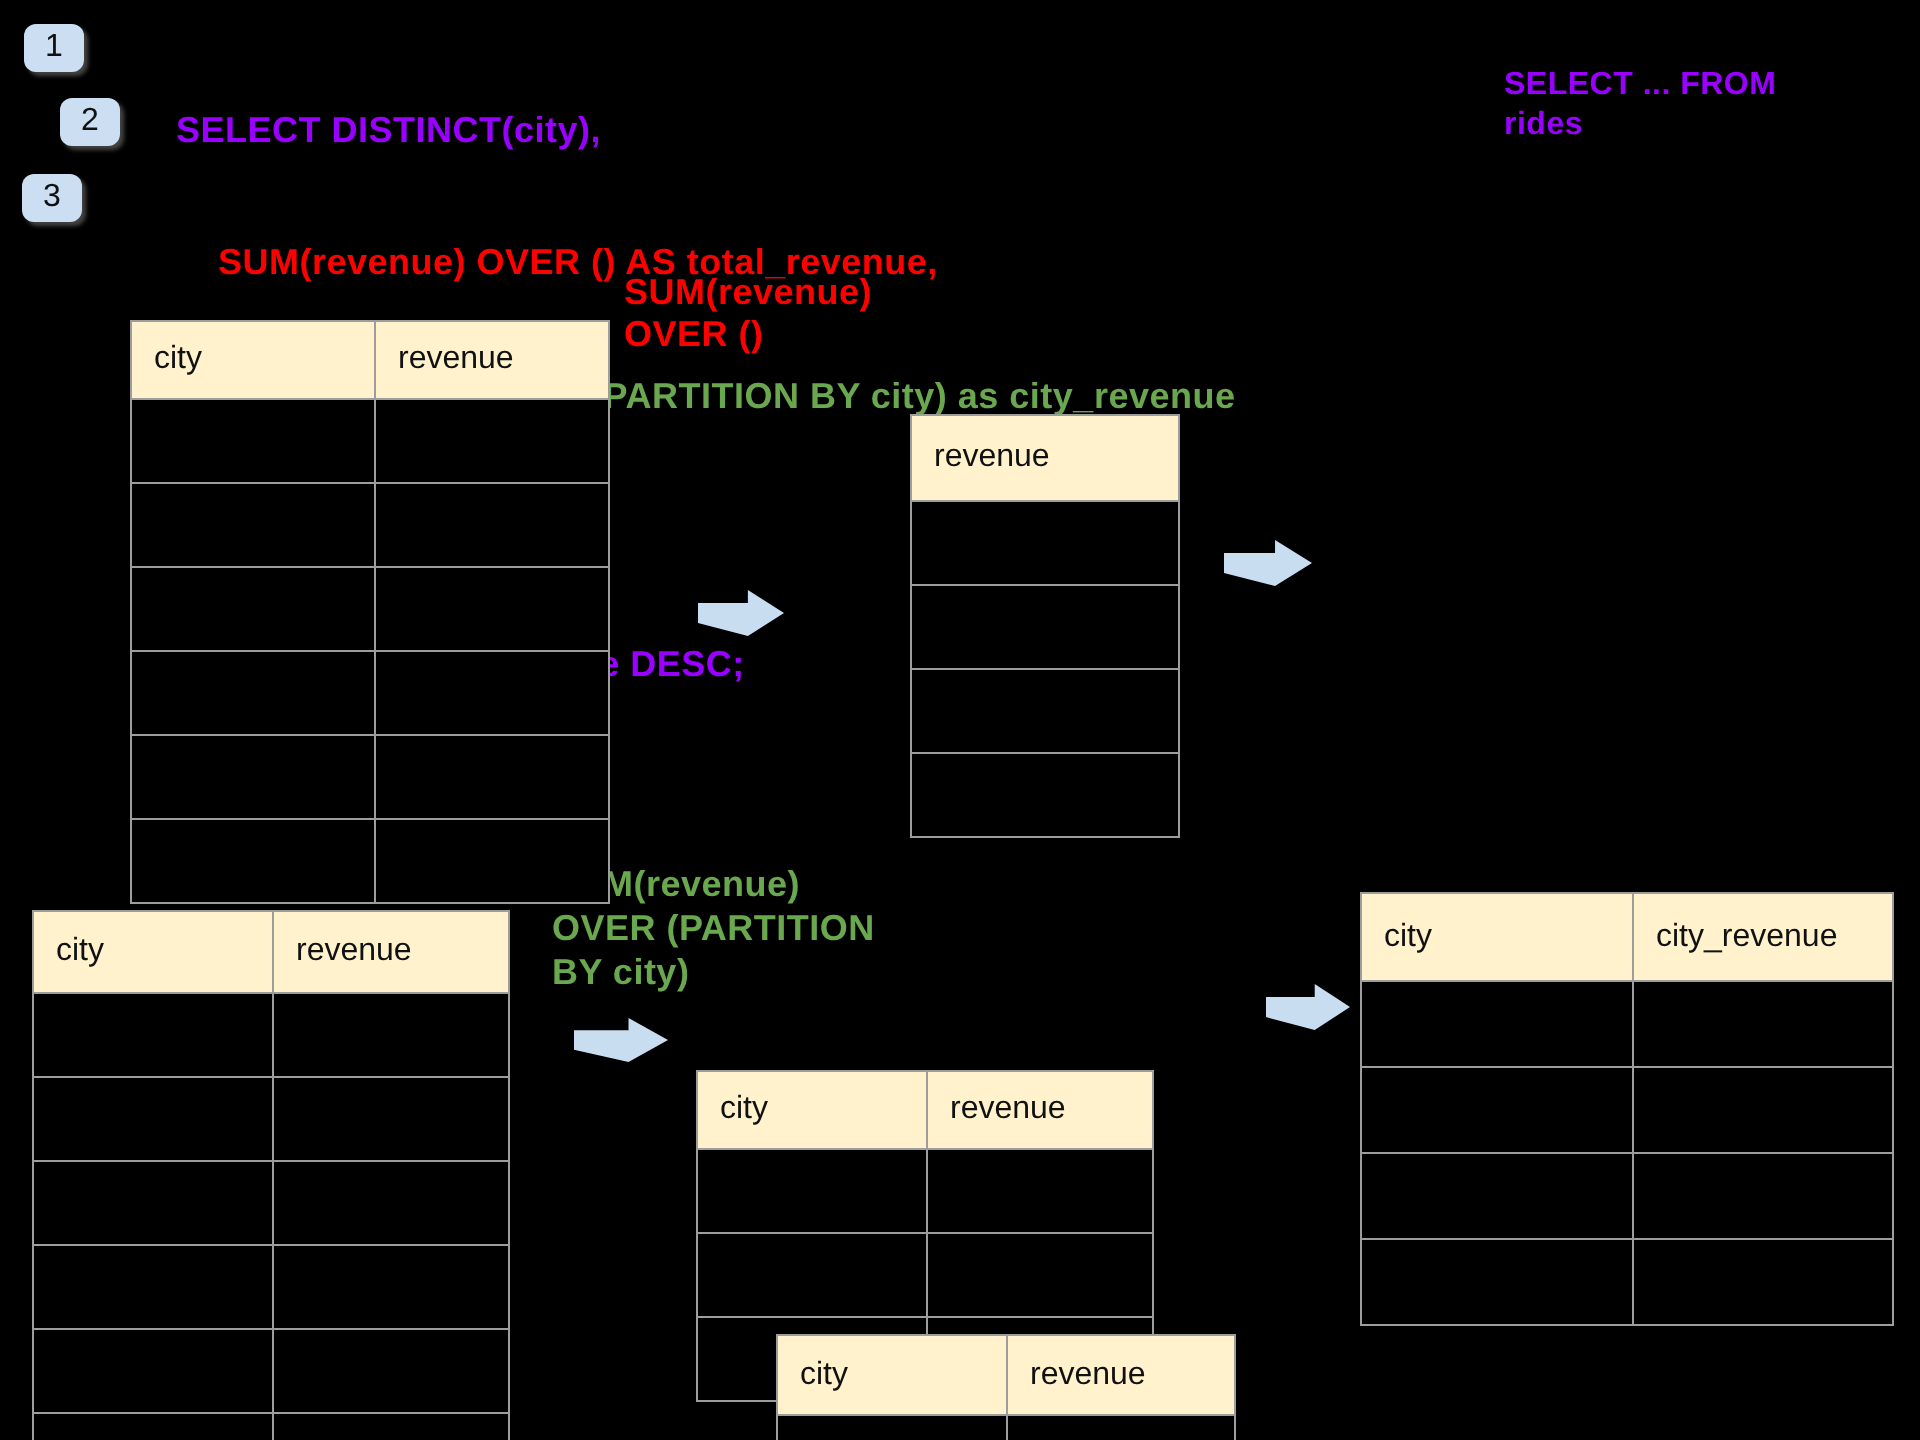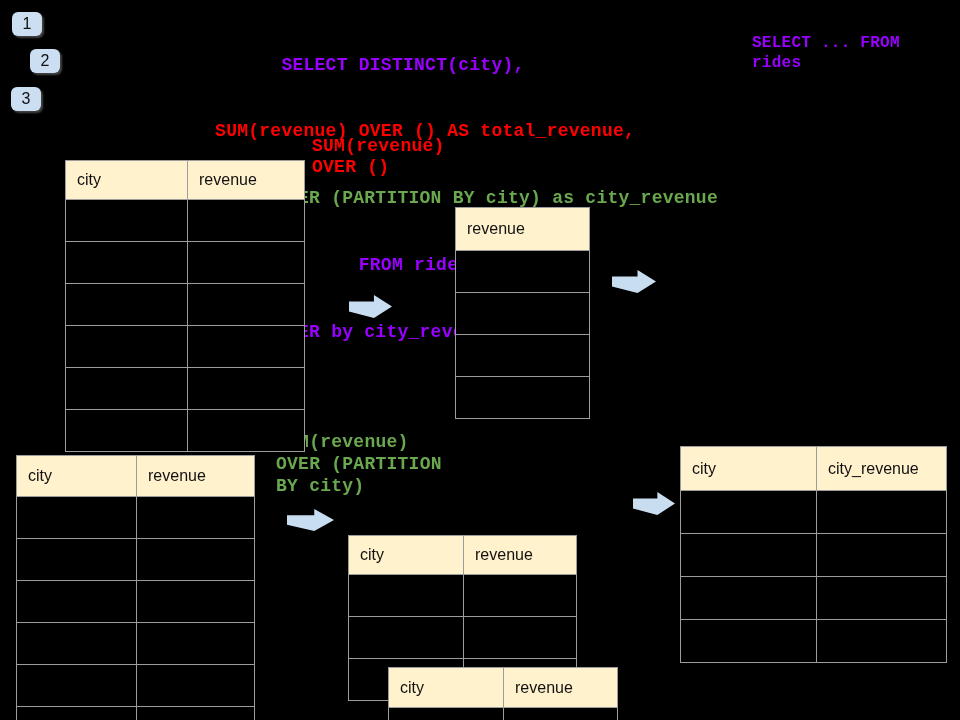--- a/index.html
+++ b/index.html
@@ -24,26 +24,26 @@
     text-align: center;
     box-shadow: 2px 2px 2px rgba(150,150,150,.45);
   }
   .badge1 { left: 12px; top: 12px; }
   .badge2 { left: 30px; top: 49px; }
   .badge3 { left: 11px; top: 87px; }
 
   
   .code {
     position: absolute;
-    font-family: Liberation Mono, monospace;
+    font-family: Liberation Sans, sans-serif;
     font-weight: bold;
     white-space: pre;
     letter-spacing: 0.25px;
   }
-  .sql-main { left: 88px; top: 9px; font-size: 18px; line-height: 22.3px; text-align: center; }
+  .sql-main { left: 88px; top: 9px; font-size: 18px; line-height: 22.3px; }
   .purple { color: var(--purple, #9900ff); }
   .red    { color: var(--red, #ff0000); }
   .green  { color: var(--green, #6aa84f); }
   .snippet { left: 752px; top: 33px; font-size: 16px; line-height: 20px; }
   .label-total { left: 312px; top: 136px; font-size: 18px; line-height: 21px; }
   .label-partition { left: 276px; top: 431px; font-size: 18px; line-height: 22px; }
 
   
   table.tbl {
     position: absolute;

